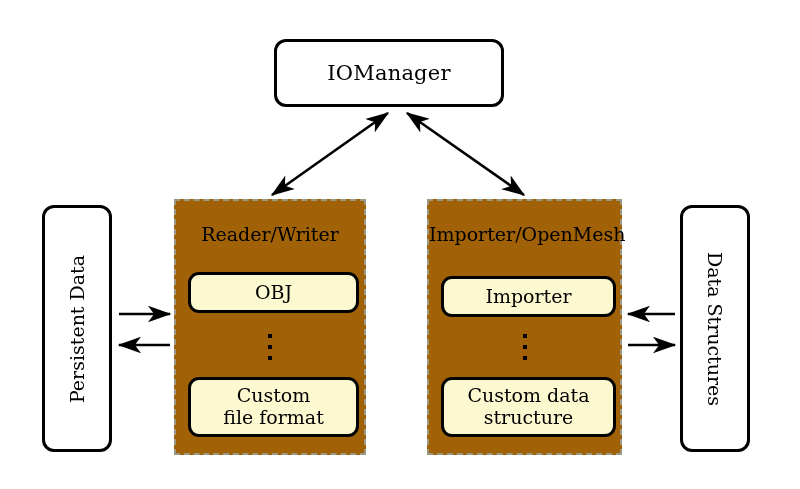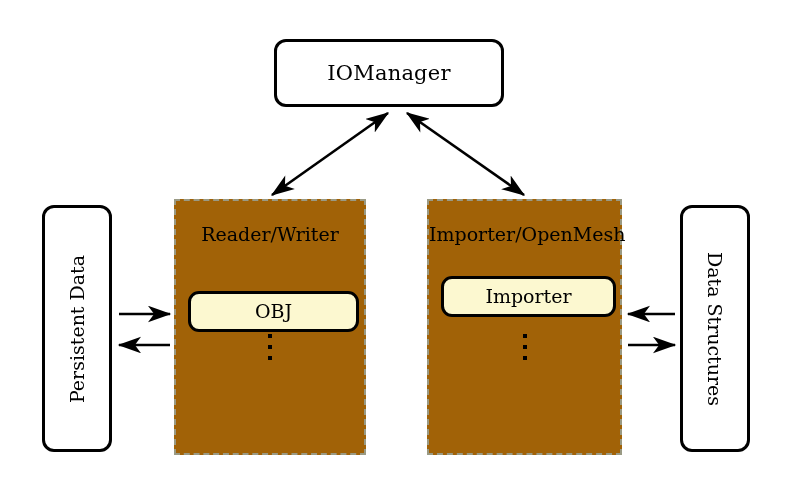--- a/index.html
+++ b/index.html
@@ -101,21 +101,21 @@
     align-items: center;
     justify-content: center;
     text-align: center;
     background: #fcf8d0;
     border: 3px solid #000000;
     border-radius: 11px;
     font-size: 19px;
     line-height: 1.15;
     color: #000000;
   }
-  .item-top-left   { left: 12px;  top: 90px;  width: 171px; height: 41px; }
+  .item-top-left   { left: 12px;  top: 71px;  width: 171px; height: 41px; }
   .item-bot-left   { left: 12px;  top: 176px; width: 171px; height: 60px; }
   .item-top-right  { left: 12px;  top: 75px;  width: 175px; height: 41px; }
   .item-bot-right  { left: 12px;  top: 176px; width: 175px; height: 60px; }
 
   .vdots {
     position: absolute;
     width: 100%;
     left: 0;
     top: 126px;
     text-align: center;
@@ -195,27 +195,33 @@
   <div class="group group-left">
     <div class="group-title">Reader/Writer</div>
     <div class="item-box item-top-left">
       <span>OBJ</span>
     </div>
     <div class="vdots">
       <span></span>
         <span></span>
         <span></span>
     </div>
+    <div class="item-box item-bot-left">
+      <span>Custom<br>file format</span>
+    </div>
   </div>
 
   <div class="group group-right">
     <div class="group-title">Importer/OpenMesh</div>
     <div class="item-box item-top-right">
       <span>Importer</span>
     </div>
     <div class="vdots">
       <span></span>
         <span></span>
         <span></span>
     </div>
+    <div class="item-box item-bot-right">
+      <span>Custom data<br>structure</span>
+    </div>
   </div>
 
 </div>
 
 </body></html>

